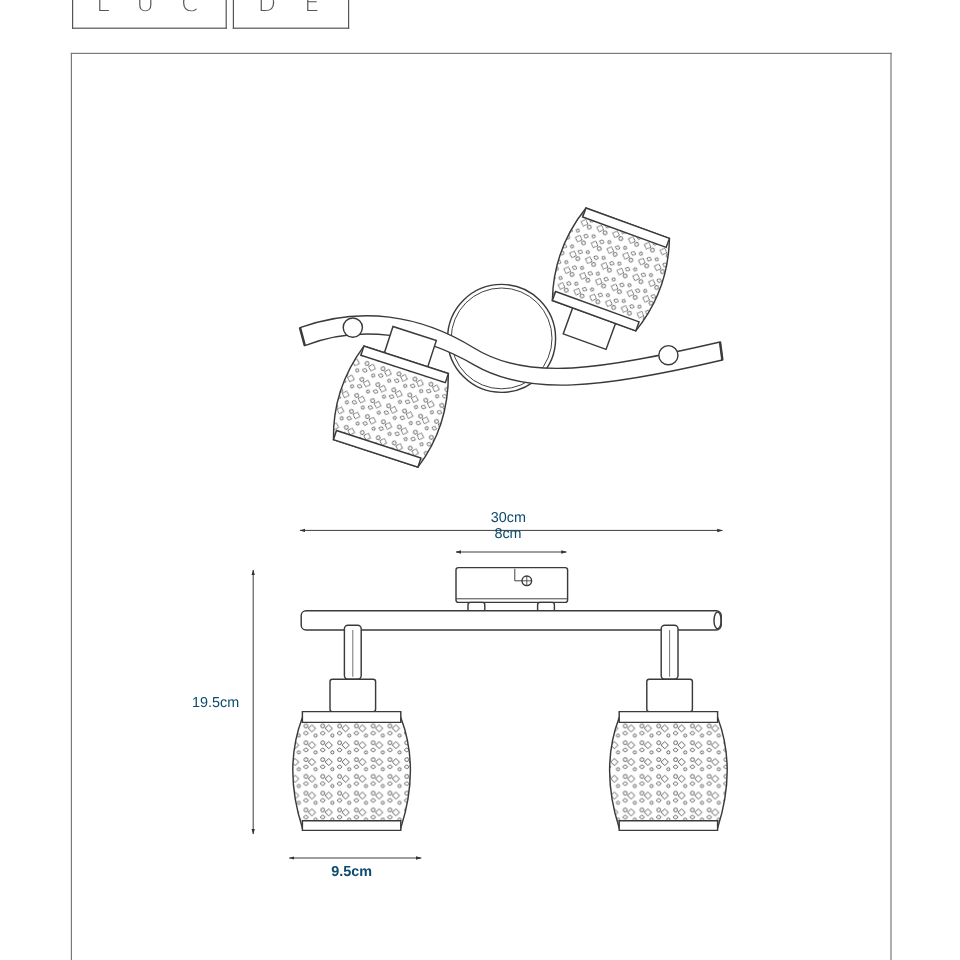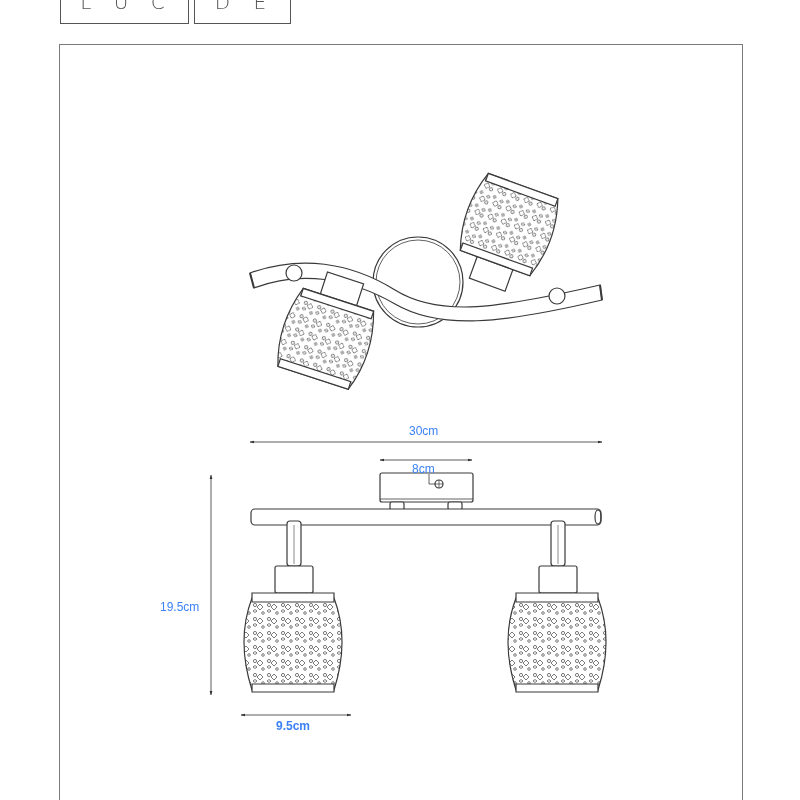--- a/index.html
+++ b/index.html
@@ -8,21 +8,21 @@
     .logo-box { position: absolute; top: -6px; height: 30px; border: 1.5px solid #555;
                 border-top: none; box-sizing: border-box; display: flex; align-items: center;
                 justify-content: space-around; padding: 0 10px; font-family: "DejaVu Sans", sans-serif;
                 font-size: 20px; font-weight: 300; color: #555; letter-spacing: 4px; }
     .logo-left { left: 60px; width: 129px; }
     .logo-right { left: 194px; width: 97px; }
     .logo-letter { display: inline-block; transform: translateY(-7px); }
     .frame { position: absolute; left: 59px; top: 44px; width: 684px; height: 800px;
              border: 1.5px solid #7a7a7a; border-bottom: none; box-sizing: border-box; }
     svg.drawing { position: absolute; left: 0; top: 0; }
-    .dim-label { position: absolute; font-size: 12px; color: #3b82f6; white-space: nowrap; }
+    .dim-label { position: absolute; font-size: 12px; color: #0c4a6e; white-space: nowrap; }
   </style>
 </head>
 <body>
 
 <div class="logo-box logo-left">
   <span class="logo-letter">L</span>
   <span class="logo-letter">U</span>
   <span class="logo-letter">C</span>
 </div>
 <div class="logo-box logo-right">
@@ -107,15 +107,15 @@
       <line x1="558" y1="525" x2="558" y2="564" stroke-width="0.6"></line>
       <rect x="539" y="566" width="38" height="27" rx="2"></rect>
       <path d="M516 598 L598 598 Q614 640 598 690 L516 690 Q500 640 516 598 Z" fill="url(#lace)"></path>
       <path d="M516 593 L598 593 L598 602 L516 602 Z" fill="#fff"></path>
       <path d="M516 684 L598 684 L598 692 L516 692 Z" fill="#fff"></path>
     </g>
   </g>
 </svg>
 
 <div class="dim-label" style="left:409px; top:424px;">30cm</div>
-<div class="dim-label" style="left:412px; top:462px;">8cm</div>
-<div class="dim-label" style="left:160px; top:578px;margin-top:22px;">19.5cm</div>
+<div class="dim-label" style="left:412px; top:437px;">8cm</div>
+<div class="dim-label" style="left:160px; top:578px;">19.5cm</div>
 <div class="dim-label" style="left:276px; top:719px;font-weight:bold;">9.5cm</div>
 
 </body></html>

